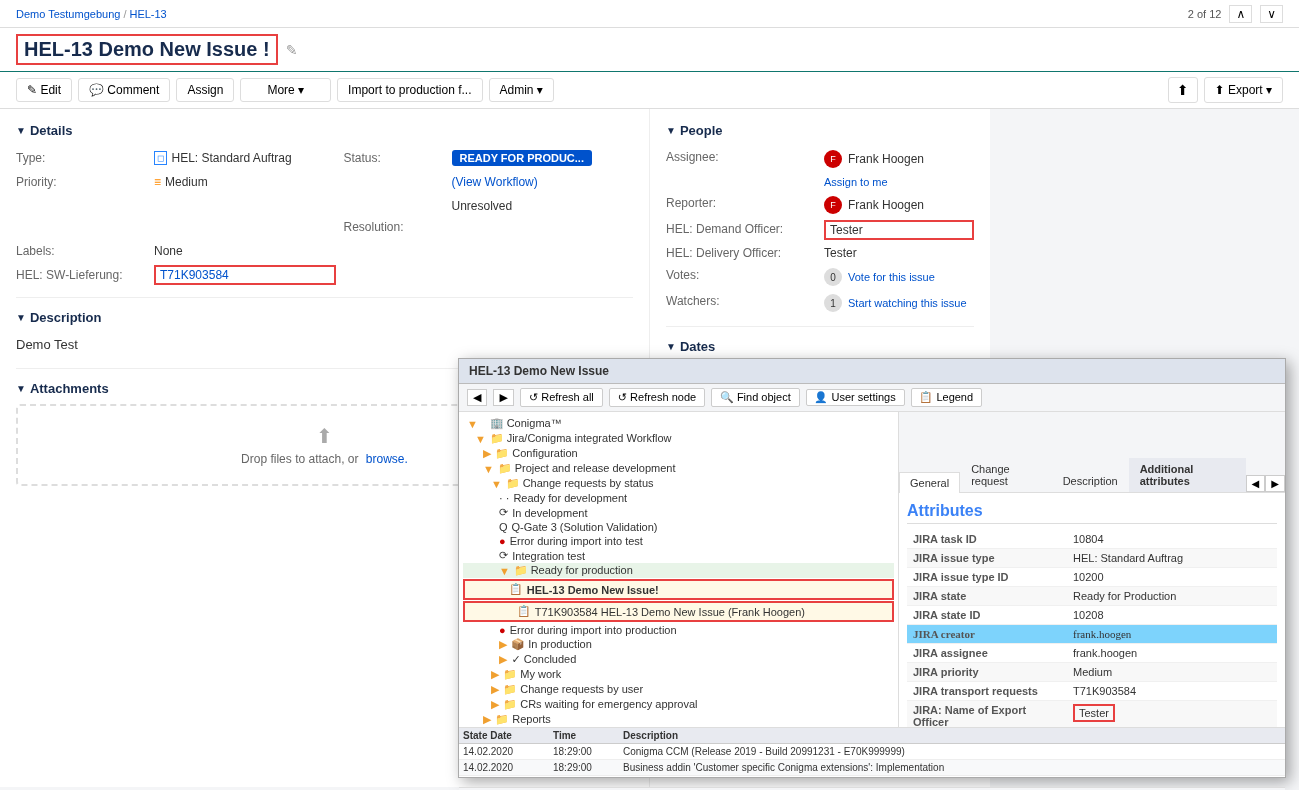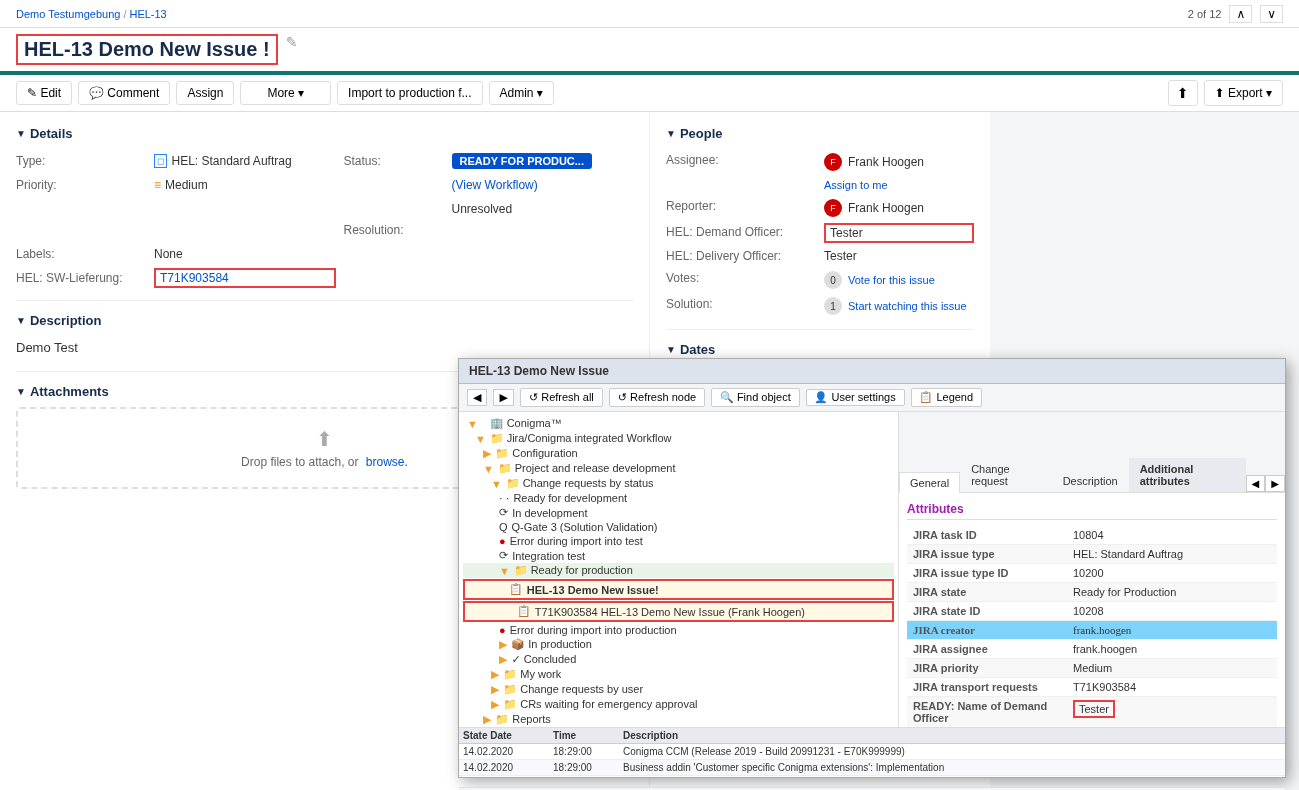--- a/index.html
+++ b/index.html
@@ -14,21 +14,21 @@
     <span style="color:#999;">/</span>
     <span style="color:#0052cc; cursor:pointer;">HEL-13</span>
   </div>
   <div style="display:flex; align-items:center; gap:8px; font-size:11px; color:#555;">
     <span>2 of 12</span>
     <button style="border:1px solid #ddd; background:#fff; padding:1px 6px; cursor:pointer; font-size:12px;">∧</button>
     <button style="border:1px solid #ddd; background:#fff; padding:1px 6px; cursor:pointer; font-size:12px;">∨</button>
   </div>
 </div>
 
-<div style="background:#fff; padding:6px 16px; border-bottom:4px solid #0f766e; display:flex; align-items:flex-start; gap:8px;">
+<div style="background:#fff; padding:6px 16px; border-bottom:1px solid #0f766e; display:flex; align-items:center; gap:8px;">
   <h1 style="font-size:20px; font-weight:bold; color:#172b4d; border:2px solid #e84040; padding:2px 6px;">HEL-13 Demo New Issue !</h1>
   <span style="color:#999; font-size:14px; cursor:pointer;">✎</span>
 </div>
 
 <div style="background:#fff; padding:5px 16px; border-bottom:1px solid #ddd; display:flex; align-items:center; gap:6px;">
   <button style="border:1px solid #ddd; background:#fff; padding:4px 10px; border-radius:3px; cursor:pointer; font-size:12px;">✎ Edit</button>
   <button style="border:1px solid #ddd; background:#fff; padding:4px 10px; border-radius:3px; cursor:pointer; font-size:12px;">💬 Comment</button>
   <button style="border:1px solid #ddd; background:#fff; padding:4px 10px; border-radius:3px; cursor:pointer; font-size:12px;">Assign</button>
   <button style="border:1px solid #ddd; background:#fff; padding:4px 26px; border-radius:3px; cursor:pointer; font-size:12px;">More ▾</button>
   <button style="border:1px solid #ddd; background:#fff; padding:4px 10px; border-radius:3px; cursor:pointer; font-size:12px;">Import to production f...</button>
@@ -140,21 +140,21 @@
 
         <span style="color:#666; font-size:12px; padding:2px 0;">HEL: Delivery Officer:</span>
         <span style="font-size:12px; padding:2px 0;">Tester</span>
 
         <span style="color:#666; font-size:12px; padding:2px 0;">Votes:</span>
         <div style="display:flex; align-items:center; gap:6px; padding:2px 0;">
           <span style="background:#ddd; border-radius:50%; width:18px; height:18px; display:inline-flex; align-items:center; justify-content:center; font-size:10px;">0</span>
           <span style="color:#0052cc; cursor:pointer; font-size:11px;">Vote for this issue</span>
         </div>
 
-        <span style="color:#666; font-size:12px; padding:2px 0;">Solution:</span>
+        <span style="color:#666; font-size:12px; padding:2px 0;">Watchers:</span>
         <div style="display:flex; align-items:center; gap:6px; padding:2px 0;">
           <span style="background:#ddd; border-radius:50%; width:18px; height:18px; display:inline-flex; align-items:center; justify-content:center; font-size:10px;">1</span>
           <span style="color:#0052cc; cursor:pointer; font-size:11px;">Start watching this issue</span>
         </div>
       </div>
     </div>
 
     <hr style="border:none; border-top:1px solid #eee; margin:12px 0;">
 
     <div>
@@ -281,21 +281,21 @@
         <div style="padding:4px 10px; cursor:pointer; border:1px solid transparent; background:#f4f5f7;">Change request</div>
         <div style="padding:4px 10px; cursor:pointer; border:1px solid transparent; background:#f4f5f7;">Description</div>
         <div style="padding:4px 10px; cursor:pointer; border:1px solid transparent; background:#f4f5f7; font-weight:bold; background:#e8eaf0;margin-top:46px;">Additional attributes</div>
         <div style="margin-left:auto; display:flex;">
           <button style="border:1px solid #ccc; background:#fff; padding:2px 5px; cursor:pointer; font-size:10px;">◀</button>
           <button style="border:1px solid #ccc; background:#fff; padding:2px 5px; cursor:pointer; font-size:10px;">▶</button>
         </div>
       </div>
 
       <div style="padding:6px 8px; flex:1; overflow:auto;">
-        <div style="font-size:12px; font-weight:bold; color:#a21caf; margin-bottom:6px; padding:3px 0; border-bottom:1px solid #ddd;">Attributes</div>
+        <div style="font-size:16px; font-weight:bold; color:#3b82f6; margin-bottom:6px; padding:3px 0; border-bottom:1px solid #ddd;">Attributes</div>
         <table style="width:100%; border-collapse:collapse; font-size:11px;">
           <tbody id="attr-table-body">
           <tr style="background: rgb(255, 255, 255);">
                 <td style="padding: 3px 6px; border-bottom: 1px solid rgb(240, 240, 240); color: rgb(85, 85, 85); width: 160px; font-weight: bold; vertical-align: top;">JIRA task ID</td>
                 <td style="padding: 3px 6px; border-bottom: 1px solid rgb(240, 240, 240); color: rgb(51, 51, 51); vertical-align: top;">10804</td>
               </tr>
               <tr style="background: rgb(248, 248, 248);">
                 <td style="padding: 3px 6px; border-bottom: 1px solid rgb(240, 240, 240); color: rgb(85, 85, 85); width: 160px; font-weight: bold; vertical-align: top;">JIRA issue type</td>
                 <td style="padding: 3px 6px; border-bottom: 1px solid rgb(240, 240, 240); color: rgb(51, 51, 51); vertical-align: top;">HEL: Standard Auftrag</td>
               </tr>
@@ -321,21 +321,21 @@
               </tr>
               <tr style="background: rgb(248, 248, 248);">
                 <td style="padding: 3px 6px; border-bottom: 1px solid rgb(240, 240, 240); color: rgb(85, 85, 85); width: 160px; font-weight: bold; vertical-align: top;">JIRA priority</td>
                 <td style="padding: 3px 6px; border-bottom: 1px solid rgb(240, 240, 240); color: rgb(51, 51, 51); vertical-align: top;">Medium</td>
               </tr>
               <tr style="background: rgb(255, 255, 255);">
                 <td style="padding: 3px 6px; border-bottom: 1px solid rgb(240, 240, 240); color: rgb(85, 85, 85); width: 160px; font-weight: bold; vertical-align: top;">JIRA transport requests</td>
                 <td style="padding: 3px 6px; border-bottom: 1px solid rgb(240, 240, 240); color: rgb(51, 51, 51); vertical-align: top;">T71K903584</td>
               </tr>
               <tr style="background: rgb(248, 248, 248);">
-                <td style="padding: 3px 6px; border-bottom: 1px solid rgb(240, 240, 240); color: rgb(85, 85, 85); width: 160px; font-weight: bold; vertical-align: top;">READY: Name of Demand Officer</td>
+                <td style="padding: 3px 6px; border-bottom: 1px solid rgb(240, 240, 240); color: rgb(85, 85, 85); width: 160px; font-weight: bold; vertical-align: top;">JIRA: Name of Export Officer</td>
                 <td style="padding: 3px 6px; border-bottom: 1px solid rgb(240, 240, 240); color: rgb(51, 51, 51); vertical-align: top;"><span style="border: 2px solid rgb(232, 64, 64); padding: 1px 4px; display: inline-block;">Tester</span></td>
               </tr>
               <tr style="background: rgb(255, 255, 255);">
                 <td style="padding: 3px 6px; border-bottom: 1px solid rgb(240, 240, 240); color: rgb(85, 85, 85); width: 160px; font-weight: bold; vertical-align: top;">READY: Name of Delivery Officer</td>
                 <td style="padding: 3px 6px; border-bottom: 1px solid rgb(240, 240, 240); color: rgb(51, 51, 51); vertical-align: top;">Tester</td>
               </tr>
               <tr style="background: rgb(248, 248, 248);">
                 <td style="padding: 3px 6px; border-bottom: 1px solid rgb(240, 240, 240); color: rgb(85, 85, 85); width: 160px; font-weight: bold; vertical-align: top;">JIRA: Name of team lead</td>
                 <td style="padding: 3px 6px; border-bottom: 1px solid rgb(240, 240, 240); color: rgb(51, 51, 51); vertical-align: top;"></td>
               </tr>

